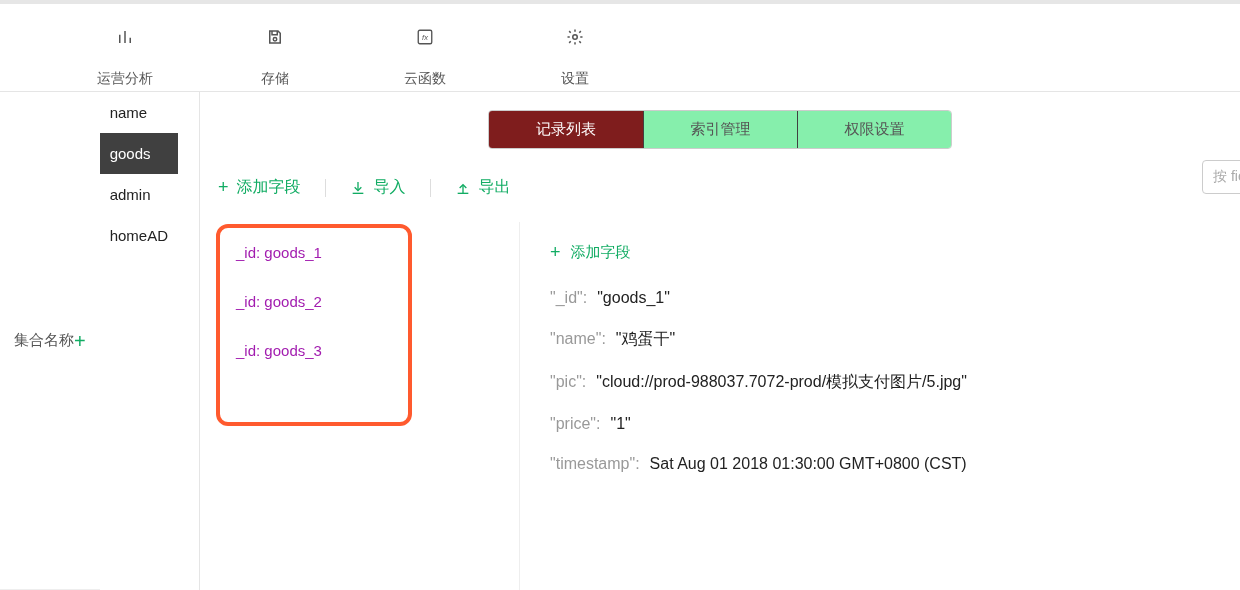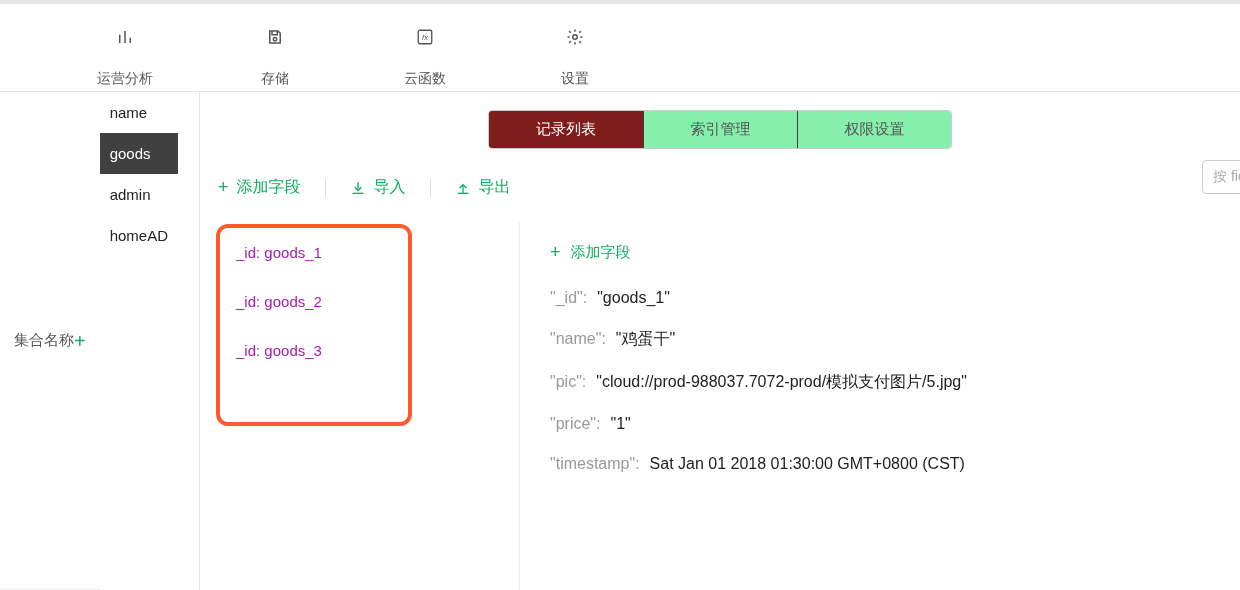--- a/index.html
+++ b/index.html
@@ -197,18 +197,18 @@
       <div class="detail">
         <div class="add-field">
           <span style="font-size:18px;">+</span>
           <span>添加字段</span>
         </div>
         <div id="field-list">
             <div class="field-row"><span class="k">"_id":</span><span class="v">"goods_1"</span></div>
             <div class="field-row"><span class="k">"name":</span><span class="v">"鸡蛋干"</span></div>
             <div class="field-row"><span class="k">"pic":</span><span class="v">"cloud://prod-988037.7072-prod/模拟支付图片/5.jpg"</span></div>
             <div class="field-row"><span class="k">"price":</span><span class="v">"1"</span></div>
-            <div class="field-row"><span class="k">"timestamp":</span><span class="v">Sat Jan 01 2018 01:30:00 GMT+0800 (CST)</span></div>
+            <div class="field-row"><span class="k">"timestamp":</span><span class="v">Sat Aug 01 2018 01:30:00 GMT+0800 (CST)</span></div>
           </div>
       </div>
     </div>
   </div>
 </div>
 
 </body></html>

